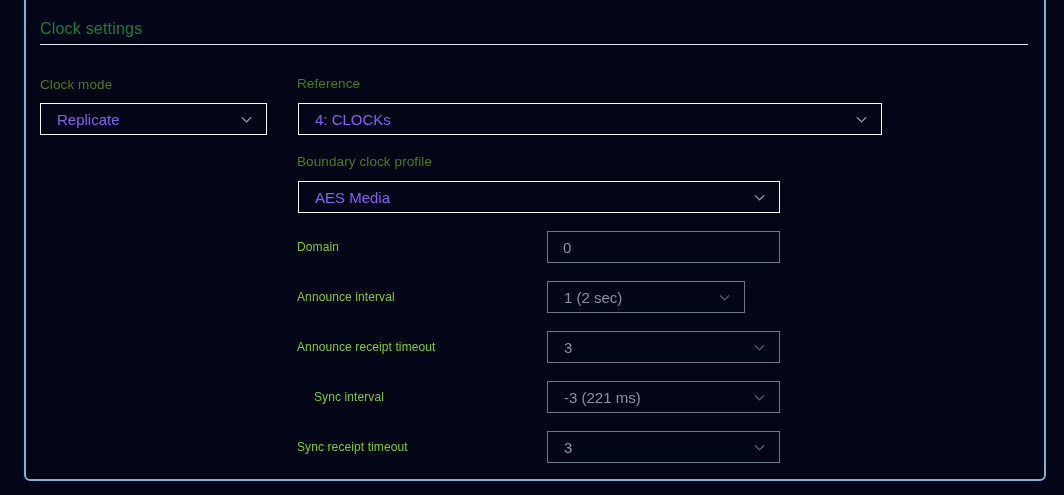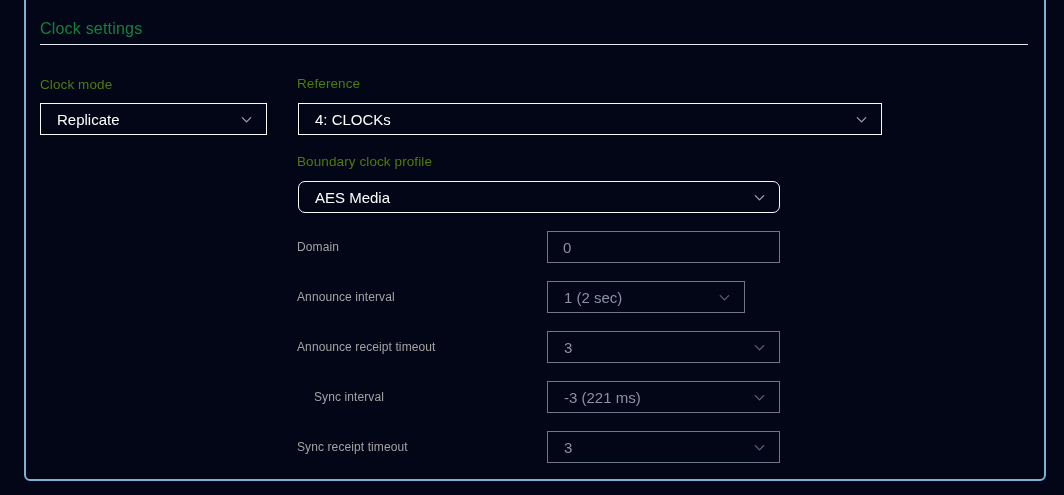--- a/index.html
+++ b/index.html
@@ -45,37 +45,37 @@
   }
   .field-label {
     position: absolute;
     font-size: 13.5px;
     color: #4d7c0f;
     letter-spacing: 0.1px;
   }
   .row-label {
     position: absolute;
     font-size: 12px;
-    color: #a3a3a3;
+    color: #84cc16;
     letter-spacing: 0.1px;
   }
   .select-box {
     position: absolute;
     height: 32px;
     box-sizing: border-box;
     display: flex;
     align-items: center;
     padding: 0 12px 0 16px;
     font-size: 15px;
     background: transparent;
     cursor: pointer;
   }
   .select-box.enabled {
     border: 1px solid #f8fafc;
-    color: #ffffff;
+    color: #8b5cf6;
   }
   .select-box.enabled .chevron { color: #9aa3b4; }
   .select-box.disabled {
     border: 1px solid #6e7787;
     color: #8a92a3;
     cursor: default;
   }
   .select-box.disabled .chevron { color: #5b6375; }
   .chevron {
     margin-left: auto;
@@ -90,21 +90,21 @@
     border: 1px solid #6e7787;
     color: #8a92a3;
     font-size: 15px;
     font-family: "Liberation Sans", sans-serif;
     padding: 0 10px 0 15px;
     outline: none;
   }
   
   #clock-mode-select   { left: 40px;  top: 103px; width: 227px; }
   #reference-select    { left: 298px; top: 103px; width: 584px; }
-  #profile-select      { left: 298px; top: 181px; width: 482px; border-radius: 7px; }
+  #profile-select      { left: 298px; top: 181px; width: 482px; }
   #domain-input        { left: 547px; top: 231px; width: 233px; }
   #announce-interval-select { left: 547px; top: 281px; width: 198px; gap: 42px; }
   #announce-timeout-select  { left: 547px; top: 331px; width: 233px; }
   #sync-interval-select     { left: 547px; top: 381px; width: 233px; }
   #sync-timeout-select      { left: 547px; top: 431px; width: 233px; }
 
   #clock-mode-label { left: 40px;  top: 77px; }
   #reference-label  { left: 297px; top: 68px; margin-top: 8px; }
   #profile-label    { left: 297px; top: 154px; }
   #domain-label           { left: 297px; top: 240px; }

